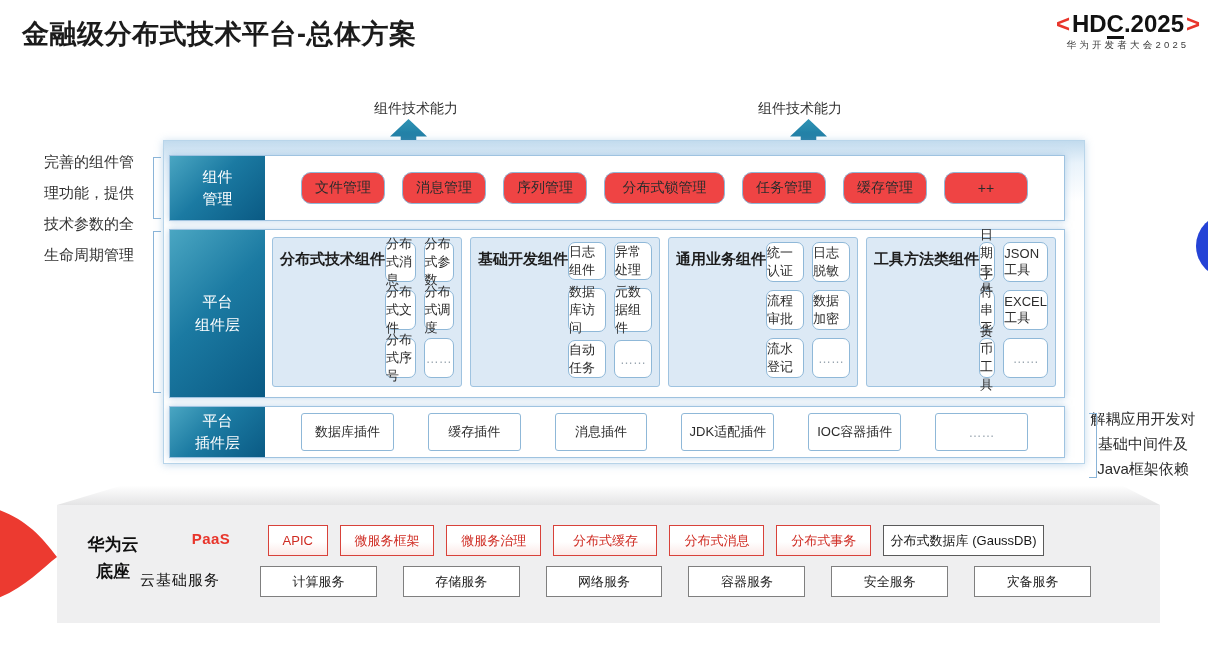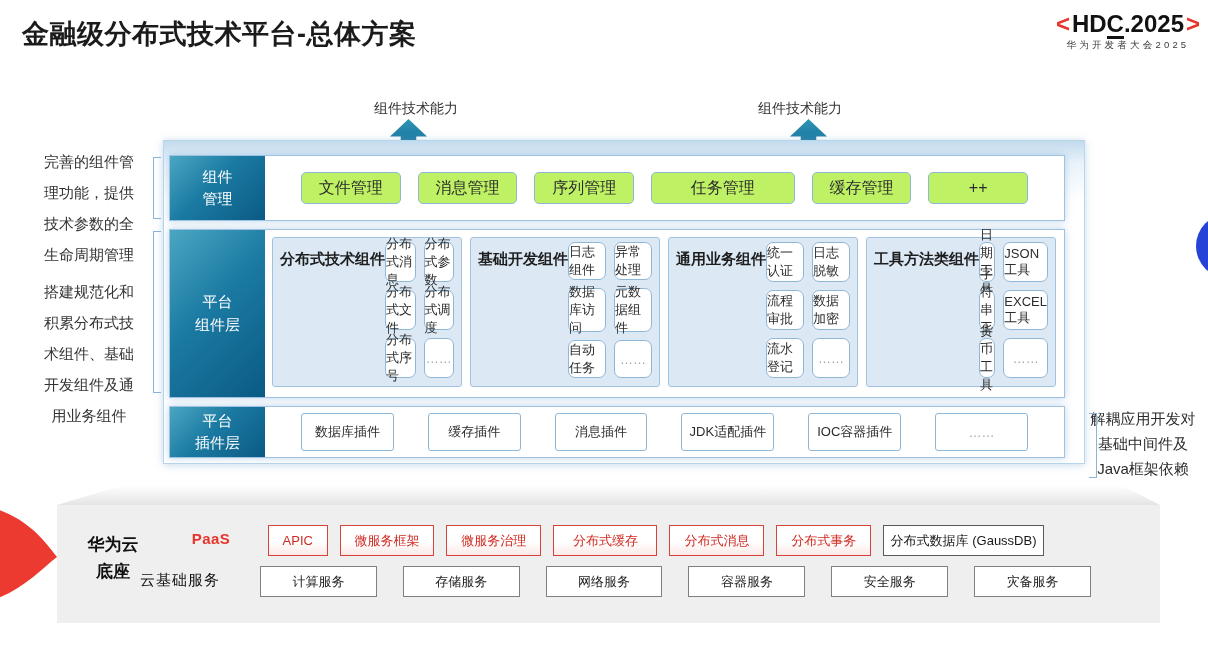--- a/index.html
+++ b/index.html
@@ -36,22 +36,22 @@
      box-shadow:0 1px 8px rgba(130,175,215,.45);}
   .row{position:absolute;left:5px;width:894px;background:#fff;border:1px solid var(--panel-border);
      box-shadow:0 0 7px rgba(130,175,215,.55);display:flex;}
   .row1{top:14px;height:64px;}
   .row2{top:88px;height:167px;}
   .row3{top:265px;height:50px;}
   .row-label{flex:0 0 95px;background:linear-gradient(135deg,#4aa6c2 0%,#1b7aa2 45%,#0a5a84 100%);
      color:#fff;display:flex;align-items:center;justify-content:center;text-align:center;
      font-size:15px;line-height:1.5;}
   .row1-items{flex:1;display:flex;align-items:center;gap:17px;padding:0 36px;}
-  .chip{height:30px;border:1px solid var(--blue-border);border-radius:5px;background:#bef264;
-     display:flex;align-items:center;justify-content:center;font-size:16px;color:#2c2c2c;flex:1;}
+  .chip{height:30px;border:1px solid var(--blue-border);border-radius:10px;background:#ef4444;
+     display:flex;align-items:center;justify-content:center;font-size:14px;color:#2c2c2c;flex:1;}
   .row1-items .chip:nth-of-type(4){flex:1.45;}
   .row2-cols{flex:1;display:flex;gap:8px;padding:7px 8px 10px 7px;}
   .col{flex:1;background:var(--col-bg);border:1px solid var(--panel-border);border-radius:3px;
      padding:4px 7px 8px;display:flex;flex-direction:row;}
   .col-title{height:34px;display:flex;align-items:center;justify-content:center;
      font-size:15px;font-weight:700;color:#1d1d1d;}
   .col-grid{display:grid;grid-template-columns:1fr 1fr;gap:8px;flex:1;}
   .cell{border:1px solid var(--blue-border);border-radius:7px;background:#fff;
      display:flex;align-items:center;justify-content:center;font-size:13px;color:#2c2c2c;min-height:28px;}
   .col-grid .cell:last-of-type{color:#9aa6b0;}
@@ -114,42 +114,38 @@
 
   <div class="cap-label cap-left">组件技术能力</div>
   <div class="cap-label cap-right">组件技术能力</div>
   <div class="block-arrow arr-left"></div>
   <div class="block-arrow arr-right"></div>
 
   <div class="note note1 preline">完善的组件管
 理功能，提供
 技术参数的全
 生命周期管理</div>
-  <div class="note note2 preline">搭建规范化和
-积累分布式技
-术组件、基础
-开发组件及通
-用业务组件</div>
   <div class="note note-right preline">解耦应用开发对
 基础中间件及
 Java框架依赖</div>
 
   <div class="main-box">
     <div class="bracket bracket-l b1"></div>
     <div class="bracket bracket-l b2"></div>
     <div class="bracket bracket-r b3"></div>
 
     <div class="row row1">
       <div class="row-label preline">组件
 管理</div>
       <div class="row1-items">
 
       <div class="chip">文件管理</div>
           <div class="chip">消息管理</div>
           <div class="chip">序列管理</div>
+          <div class="chip">分布式锁管理</div>
           <div class="chip">任务管理</div>
           <div class="chip">缓存管理</div>
           <div class="chip">++</div>
         </div>
     </div>
 
     <div class="row row2">
       <div class="row-label preline">平台
 组件层</div>
       <div class="row2-cols">

